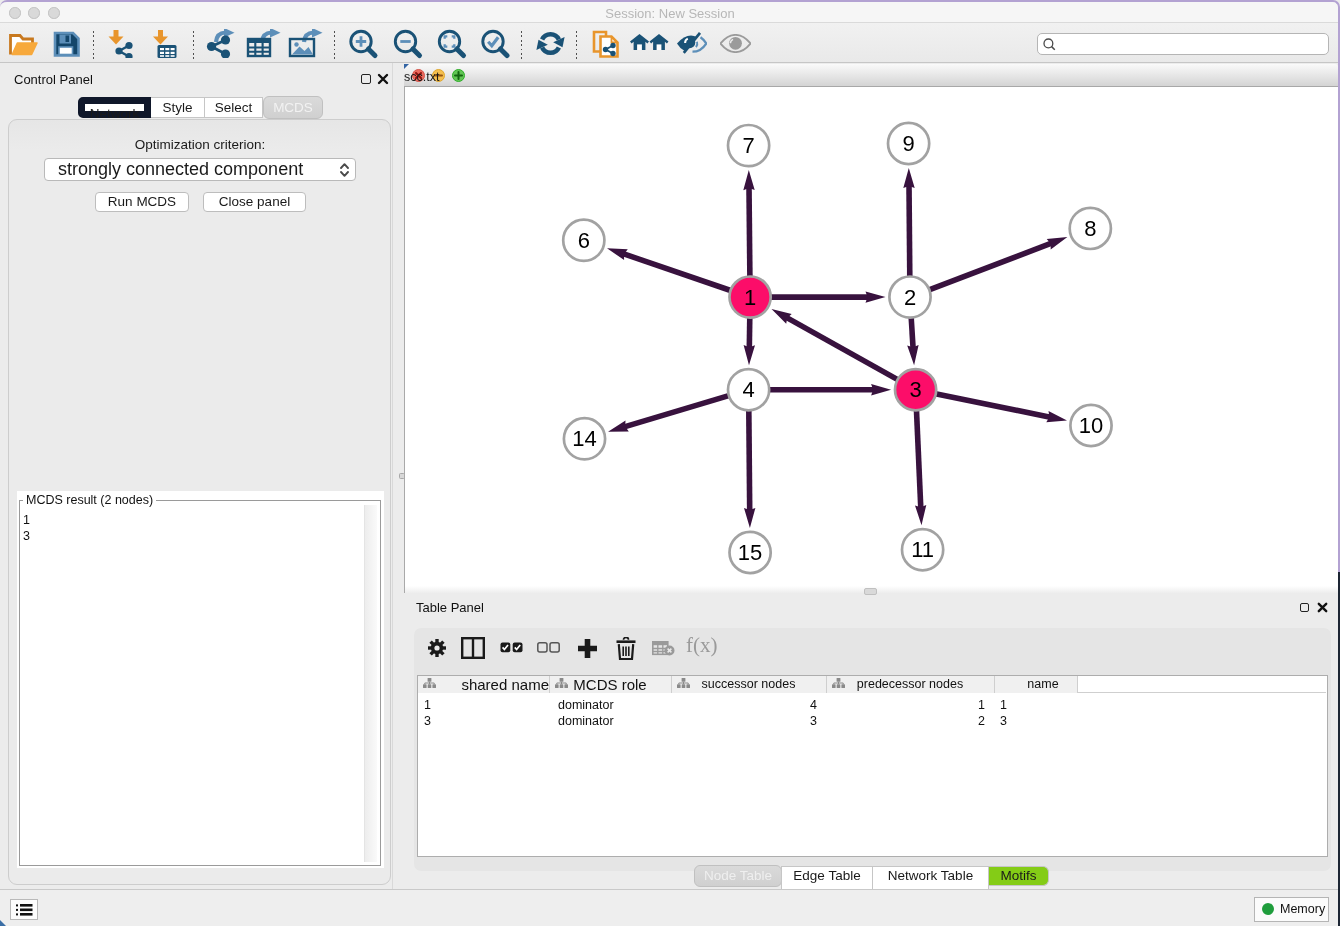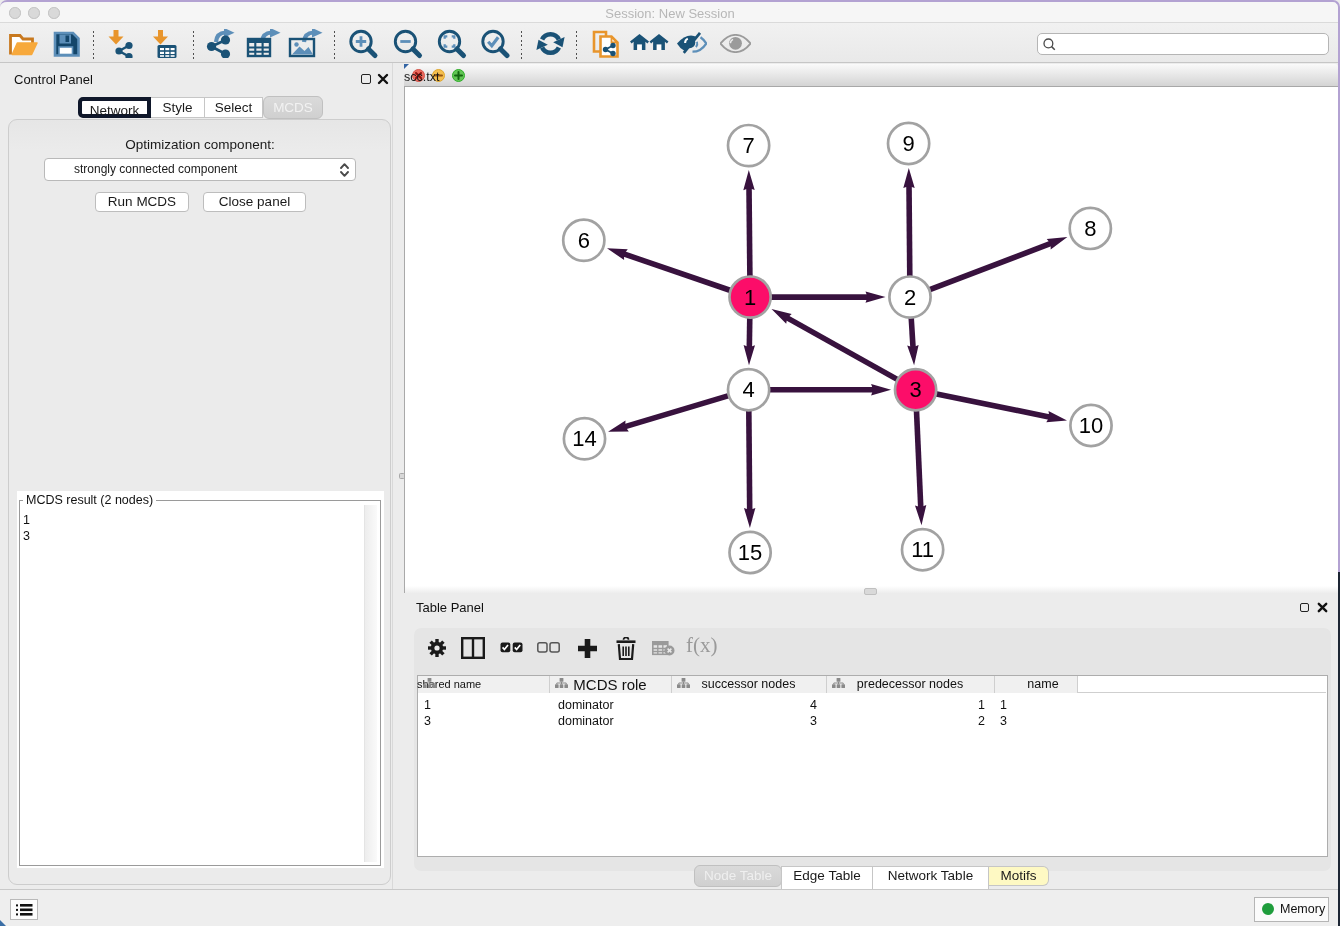--- a/index.html
+++ b/index.html
@@ -152,29 +152,29 @@
   </svg>
 
 <div class="abs" style="left:392px;top:63px;width:1px;height:826px;background:#d9d9d9"></div>
 <div class="abs" style="left:14px;top:72px;font-size:13px;color:#111">Control Panel</div>
 <div class="abs" style="left:361px;top:74px;width:10px;height:10px;border:1.4px solid #222;border-radius:2px"></div>
 <svg class="abs" style="left:377px;top:73px" width="12" height="12" viewBox="0 0 12 12">
     <path d="M2 2 L10 10 M10 2 L2 10" stroke="#111" stroke-width="2.4" stroke-linecap="round"></path>
   </svg>
 
 <div class="abs" style="left:78px;top:97px;width:244px;height:21px">
- <div class="abs" style="left:0;top:0;width:73px;height:21px;background:#fff;border:4px solid #0f172a;border-radius:5px 0 0 5px;font-size:13.5px;text-align:center;line-height:19px;color:#1a1a1a">Network</div>
+ <div class="abs" style="left:0;top:0;width:73px;height:21px;background:#fff;border:7px solid #0f172a;border-radius:5px 0 0 5px;font-size:13.5px;text-align:center;line-height:19px;color:#1a1a1a">Network</div>
  <div class="abs" style="left:73px;top:0;width:54px;height:21px;background:#fff;border:1px solid #c6c6c6;border-left:none;font-size:13.5px;text-align:center;line-height:19px;color:#1a1a1a">Style</div>
  <div class="abs" style="left:127px;top:0;width:58px;height:21px;background:#fff;border:1px solid #c6c6c6;border-left:none;font-size:13.5px;text-align:center;line-height:19px;color:#1a1a1a">Select</div>
  <div class="abs" style="left:185px;top:-1px;width:60px;height:23px;background:linear-gradient(#dadada,#d0d0d0);border:1px solid #c0c0c0;border-radius:6px;font-size:13.5px;text-align:center;line-height:21px;color:#f2f2f2">MCDS</div>
 </div>
 
 <div class="abs" style="left:8px;top:119px;width:383px;height:766px;background:linear-gradient(#e6e6e6,#ebebeb 30px);border:1px solid #cdcdcd;border-radius:9px"></div>
-<div class="abs" style="left:0;top:137px;width:400px;text-align:center;font-size:13.5px;color:#1a1a1a">Optimization component:</div>
-<div class="abs" style="left:44px;top:158px;width:312px;height:23px;background:#fff;border:1px solid #b9b9b9;border-radius:4px;font-size:12px;line-height:21px;color:#1a1a1a;padding-left:29px">strongly connected component</div>
+<div class="abs" style="left:0;top:137px;width:400px;text-align:center;font-size:13.5px;color:#1a1a1a">Optimization criterion:</div>
+<div class="abs" style="left:44px;top:158px;width:312px;height:23px;background:#fff;border:1px solid #b9b9b9;border-radius:4px;font-size:18px;line-height:21px;color:#1a1a1a;padding-left:13px">strongly connected component</div>
 <svg class="abs" style="left:338px;top:162px" width="13" height="16" viewBox="0 0 13 16">
     <path d="M3 6 L6.5 2.2 L10 6 M3 10 L6.5 13.8 L10 10" fill="none" stroke="#4a4a4a" stroke-width="1.9" stroke-linecap="round" stroke-linejoin="round"></path>
   </svg>
 <div class="abs" style="left:95px;top:192px;width:94px;height:20px;background:#fff;border:1px solid #bdbdbd;border-radius:4px;font-size:13.5px;text-align:center;line-height:18px;color:#1a1a1a">Run MCDS</div>
 <div class="abs" style="left:203px;top:192px;width:103px;height:20px;background:#fff;border:1px solid #bdbdbd;border-radius:4px;font-size:13.5px;text-align:center;line-height:18px;color:#1a1a1a">Close panel</div>
 
 <div class="abs" style="left:17px;top:491px;width:367px;height:377px;background:#fff"></div>
 <div class="abs" style="left:19px;top:500px;width:362px;height:366px;border:1px solid #9a9a9a"></div>
 <div class="abs" style="left:364px;top:505px;width:13px;height:357px;background:linear-gradient(90deg,#ededed,#fafafa);border-left:1px solid #e4e4e4"></div>
 <div class="abs" style="left:23px;top:493px;background:#fff;padding:0 3px;font-size:12.5px;color:#111">MCDS result (2 nodes)</div>
@@ -310,21 +310,21 @@
 <rect x="0.8" y="0.8" width="15" height="3.4" fill="#9a9a9a"></rect>
 <path d="M5.8 1 v12 M10.8 1 v12 M0.8 7.5 h15 M0.8 10.5 h15" stroke="#9a9a9a" stroke-width="1.3"></path>
 <circle cx="17.5" cy="9.5" r="5" fill="#9a9a9a"></circle>
 <path d="M15.6 7.6 l3.8 3.8 m0 -3.8 l-3.8 3.8" stroke="#e9e9e9" stroke-width="1.5"></path>
 </svg>
 <div class="abs" style="left:686px;top:633px;width:40px;font-family:'Liberation Serif',serif;font-size:21px;color:#9a9a9a">f(x)</div>
 
 <div class="abs" style="left:417px;top:675px;width:911px;height:182px;background:#fff;border:1px solid #adadad"></div>
 <div class="abs" style="left:418px;top:676px;width:908px;height:17px;background:#fff;border-bottom:1px solid #cfcfcf"></div>
 <div class="abs" style="left:418px;top:676px;width:659px;height:17px;background:#f0f0f0"></div>
-<div class="abs" style="left:417px;top:676px;width:132px;height:17px;text-align:left;font-size:11px;color:#111;line-height:17px">shared name</div>
+<div class="abs" style="left:417px;top:676px;width:132px;height:17px;text-align:right;font-size:15px;color:#111;line-height:17px">shared name</div>
 <svg class="abs" style="left:423px;top:678px" width="13" height="10" viewBox="0 0 13 10">
     <g fill="#8a8a8a">
       <rect x="4.6" y="0" width="3.8" height="3.8" rx="0.6"></rect>
       <rect x="0" y="6.2" width="3.6" height="3.8" rx="0.6"></rect>
       <rect x="4.7" y="6.2" width="3.6" height="3.8" rx="0.6"></rect>
       <rect x="9.4" y="6.2" width="3.6" height="3.8" rx="0.6"></rect>
       <path d="M6.5 3.8 v1.2 M1.8 6.2 v-1.2 h9.4 v1.2 M6.5 5 v1.2" stroke="#8a8a8a" stroke-width="1" fill="none"></path>
     </g>
   </svg>
 <div class="abs" style="left:549px;top:676px;width:1px;height:17px;background:#cfcfcf"></div>
@@ -371,21 +371,21 @@
 <div class="abs" style="left:424px;top:714px;font-size:12.5px;color:#111">3</div>
 <div class="abs" style="left:558px;top:714px;font-size:12.5px;color:#111">dominator</div>
 <div class="abs" style="left:671px;top:714px;width:146px;text-align:right;font-size:12.5px;color:#111">3</div>
 <div class="abs" style="left:826px;top:714px;width:159px;text-align:right;font-size:12.5px;color:#111">2</div>
 <div class="abs" style="left:1000px;top:714px;font-size:12.5px;color:#111">3</div>
 
 <div class="abs" style="left:694px;top:866px;width:355px;height:20px">
  <div class="abs" style="left:0;top:-1px;width:88px;height:22px;background:linear-gradient(#dadada,#d0d0d0);border:1px solid #c0c0c0;border-radius:6px;font-size:13.5px;text-align:center;line-height:20px;color:#efefef">Node Table</div>
  <div class="abs" style="left:87px;top:0;width:92px;height:32px;background:#fff;border:1px solid #c6c6c6;font-size:13.5px;text-align:center;line-height:18px;color:#1a1a1a">Edge Table</div>
  <div class="abs" style="left:179px;top:0;width:116px;height:32px;background:#fff;border:1px solid #c6c6c6;border-left:none;font-size:13.5px;text-align:center;line-height:18px;color:#1a1a1a">Network Table</div>
- <div class="abs" style="left:295px;top:0;width:60px;height:20px;background:#fef9c3;border:1px solid #c6c6c6;border-left:none;border-radius:0 6px 6px 0;font-size:13.5px;text-align:center;line-height:18px;color:#1a1a1a">Motifs</div>
+ <div class="abs" style="left:295px;top:0;width:60px;height:20px;background:#84cc16;border:1px solid #c6c6c6;border-left:none;border-radius:0 6px 6px 0;font-size:13.5px;text-align:center;line-height:18px;color:#1a1a1a">Motifs</div>
 </div>
 
 <div class="abs" style="left:0;top:889px;width:1340px;height:37px;background:#eeeeee;border-top:1px solid #c9c9c9"></div>
 <div class="abs" style="left:10px;top:899px;width:28px;height:21px;background:#fdfdfd;border:1px solid #b9b9b9"></div>
 <svg class="abs" style="left:16px;top:904px" width="17" height="12" viewBox="0 0 17 12">
     <g fill="#111">
       <rect x="0" y="0.4" width="2" height="2"></rect>
       <rect x="4" y="0" width="12.5" height="2.6"></rect>
       <rect x="0" y="4.9" width="2" height="2"></rect>
       <rect x="4" y="4.5" width="12.5" height="2.6"></rect>

